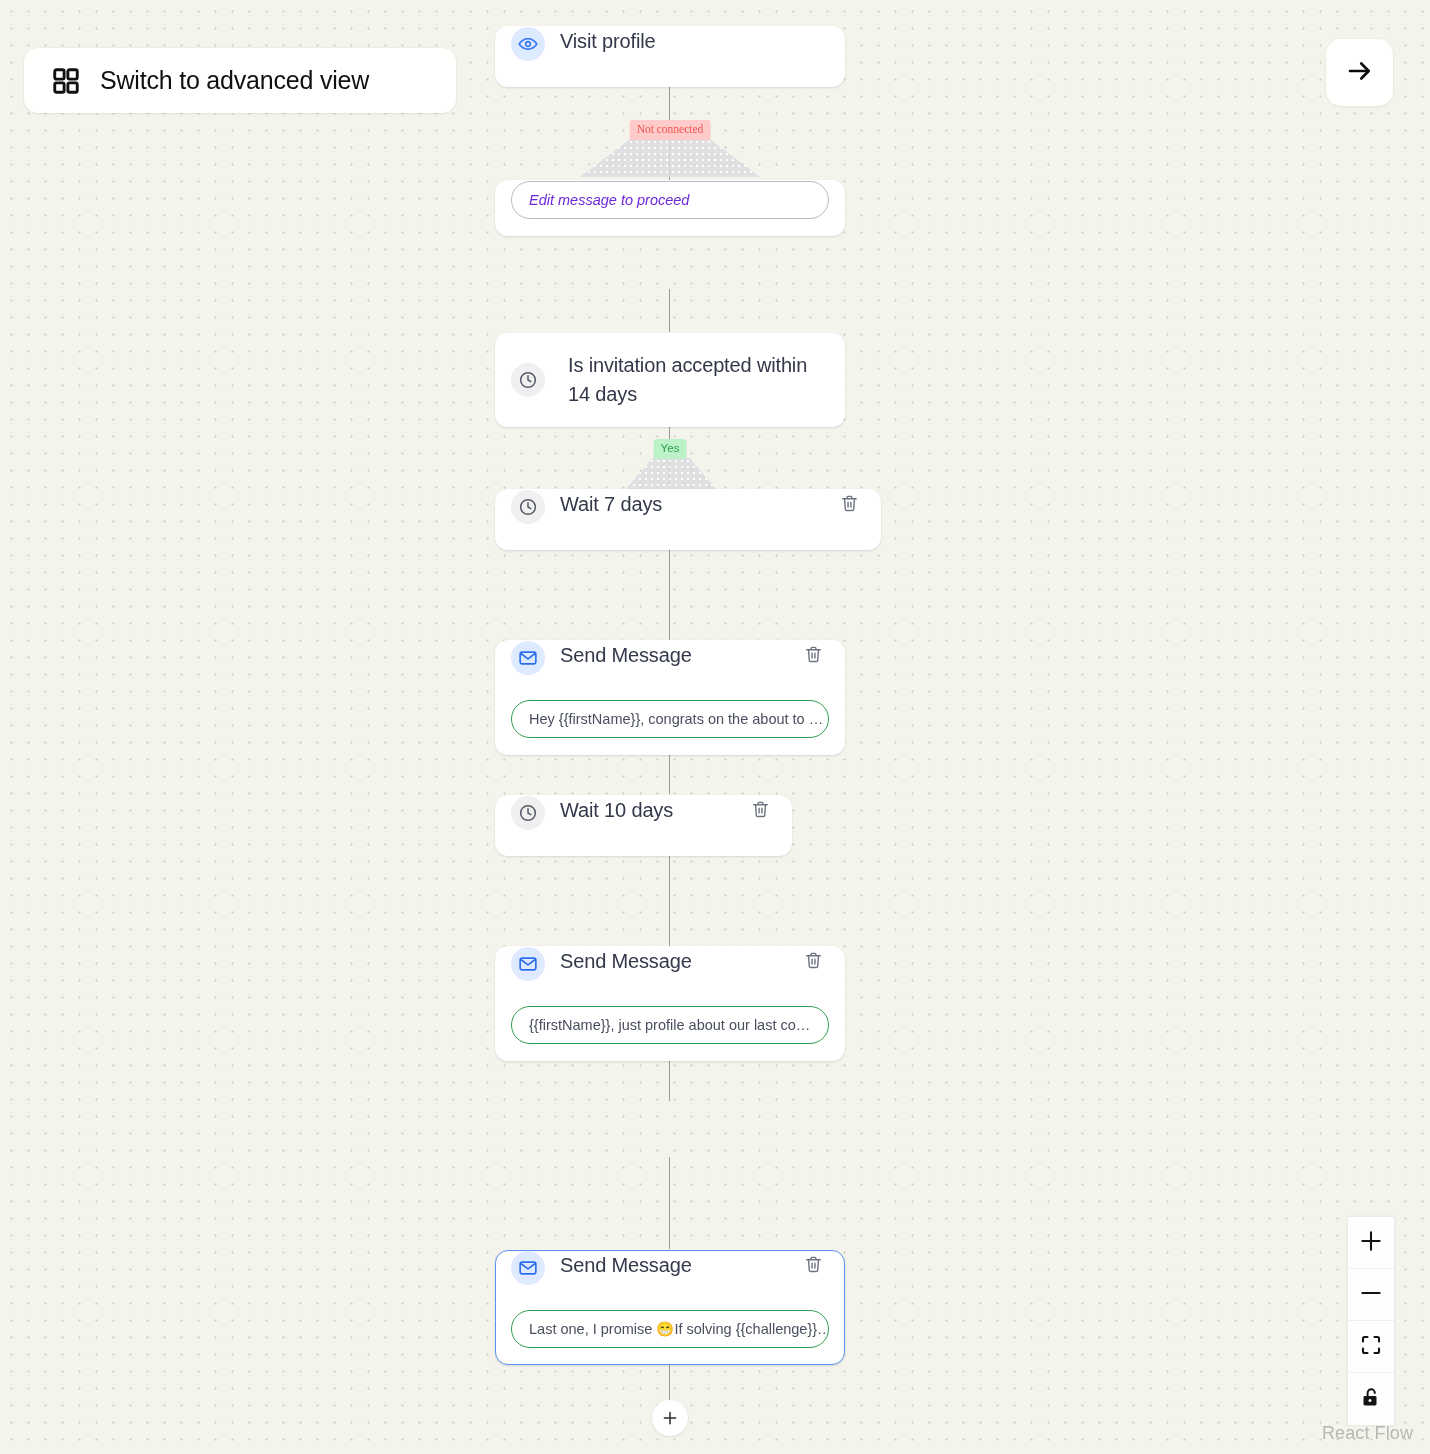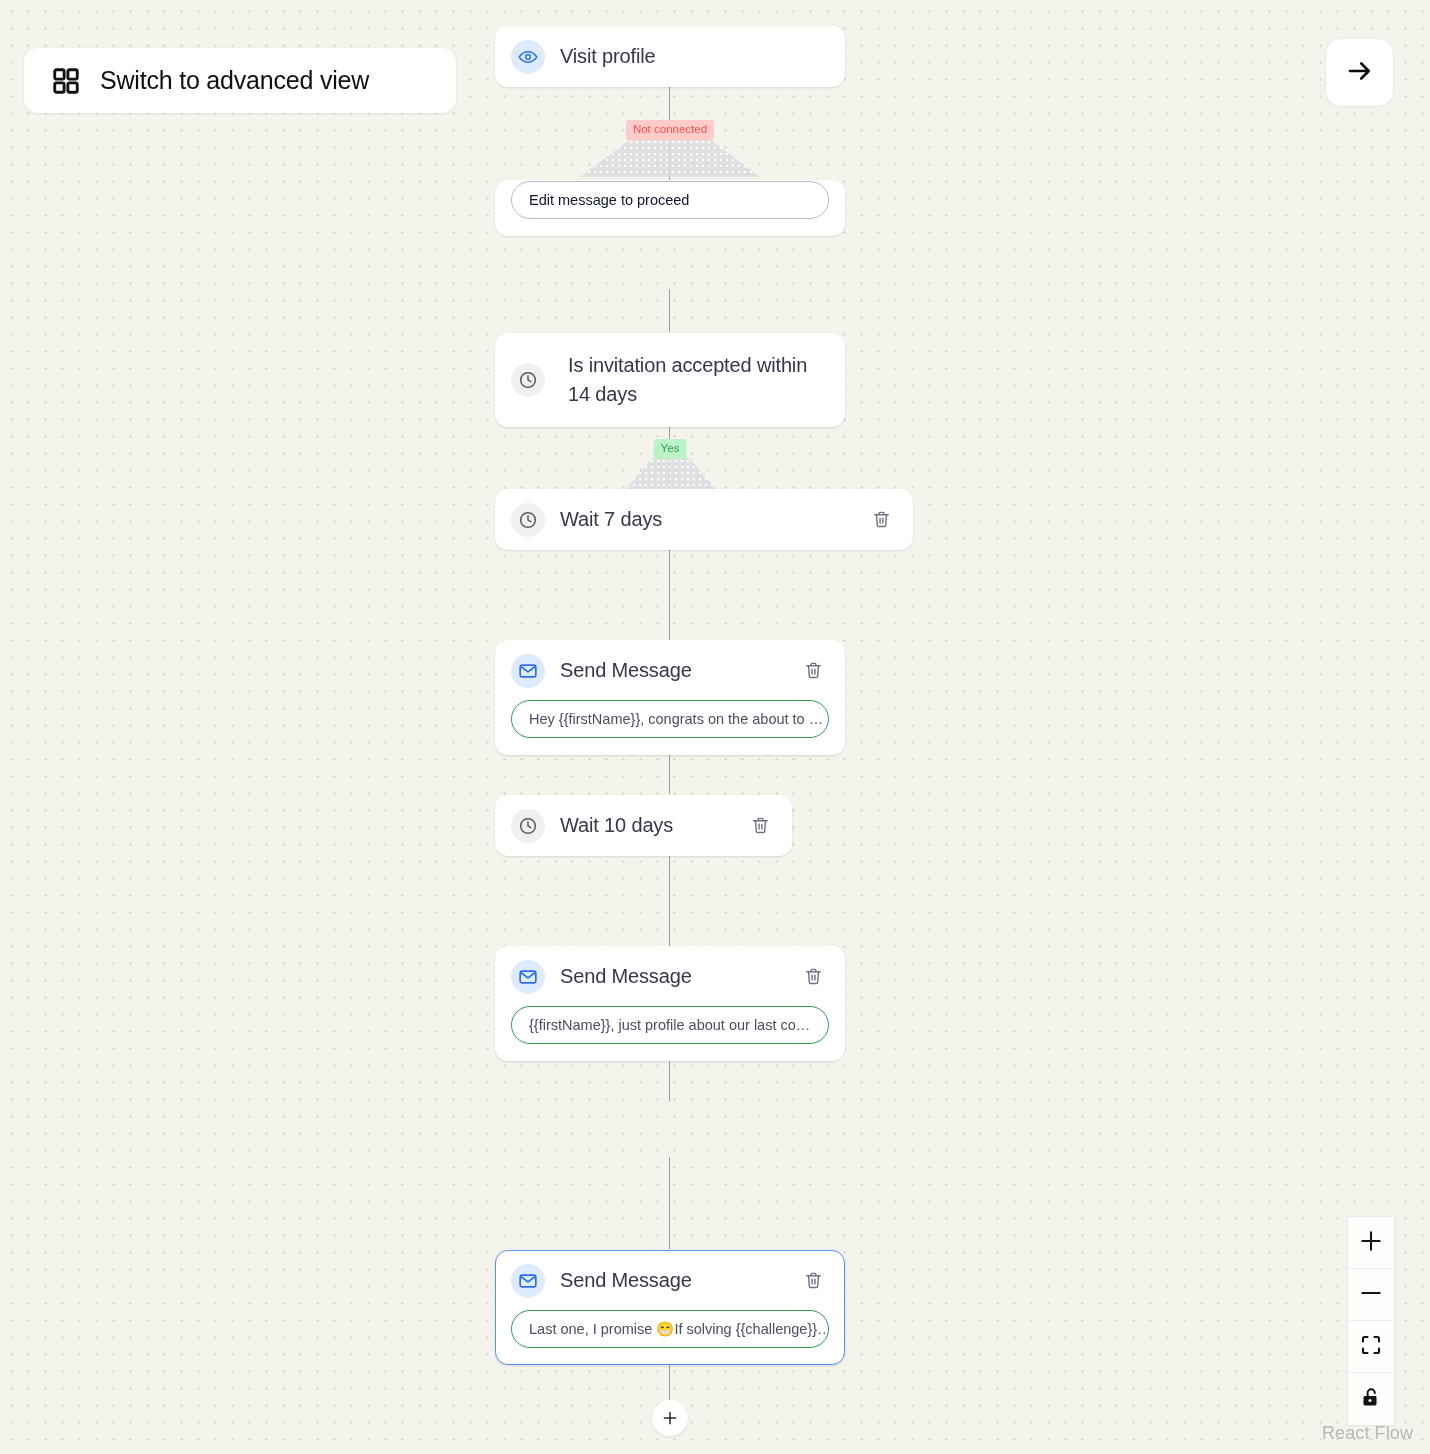--- a/index.html
+++ b/index.html
@@ -78,21 +78,21 @@
     position: absolute;
     background: #ffffff;
     border-radius: 13px;
     box-shadow: 0 1px 3px rgba(16,24,40,0.07), 0 1px 2px rgba(16,24,40,0.05);
     border: 1.6px solid transparent;
   }
   .node.selected { border-color: #5b93f0; }
 
   .node-head {
     display: flex;
-    align-items: center;
+    align-items: flex-start;
     height: 59px;
     padding: 0 18px 0 15px;
   }
   .node-title {
     font-size: 20px;
     color: #33384a;
     letter-spacing: -0.15px;
     flex: 1;
     margin-left: 15px;
     line-height: 1.45;
@@ -124,32 +124,32 @@
     display: flex;
     align-items: center;
     padding: 0 17px;
     font-size: 14.5px;
     color: #4a4f5f;
     white-space: nowrap;
     overflow: hidden;
     cursor: text;
     background: #fff;
   }
-  .msg-field.neutral { border-color: #b9bcc4; color: #0f172a; }
+  .msg-field.neutral { border-color: #b9bcc4; color: #6d28d9; font-style: italic; }
 
   .badge {
     position: absolute;
     transform: translateX(-50%);
     padding: 3px 7px;
     border-radius: 3px;
     font-size: 11.5px;
     line-height: 1.2;
     white-space: nowrap;
   }
-  .badge.red { background: #fecaca; color: #f2544c; }
+  .badge.red { background: #fecaca; color: #f2544c; font-family: Liberation Serif, serif; }
   .badge.green { background: #bbf2c8; color: #2f9e4f; }
 
   
   #add-btn {
     position: absolute;
     left: 652px; top: 1400px;
     width: 36px; height: 36px;
     background: #ffffff;
     border-radius: 50%;
     box-shadow: 0 1px 3px rgba(16,24,40,0.1);
@@ -229,21 +229,21 @@
       <span class="icon-badge gray">
         <svg width="20" height="20" viewBox="0 0 24 24" fill="none" stroke="#555a66" stroke-width="1.8" stroke-linecap="round" stroke-linejoin="round">
           <circle cx="12" cy="12" r="8.8"></circle>
           <path d="M12 6.8V12l3.4 2"></path>
         </svg>
       </span>
       <span class="node-title">Is invitation accepted within 14 days</span>
     </div>
   </div>
 
-  <div class="node" style="left:495px; top:489px; width:418px;">
+  <div class="node" style="left:495px; top:489px; width:386px;">
     <div class="node-head">
       <span class="icon-badge gray">
         <svg width="20" height="20" viewBox="0 0 24 24" fill="none" stroke="#555a66" stroke-width="1.8" stroke-linecap="round" stroke-linejoin="round">
           <circle cx="12" cy="12" r="8.8"></circle>
           <path d="M12 6.8V12l3.4 2"></path>
         </svg>
       </span>
       <span class="node-title">Wait 7 days</span>
       <span class="trash-btn">
         <svg width="19" height="19" viewBox="0 0 24 24" fill="none" stroke="#6d7381" stroke-width="1.8" stroke-linecap="round" stroke-linejoin="round">

